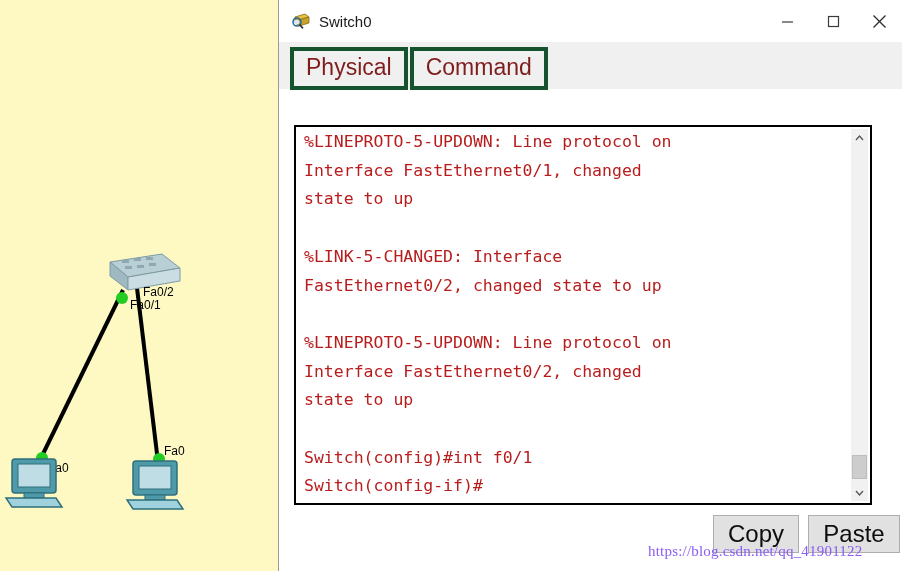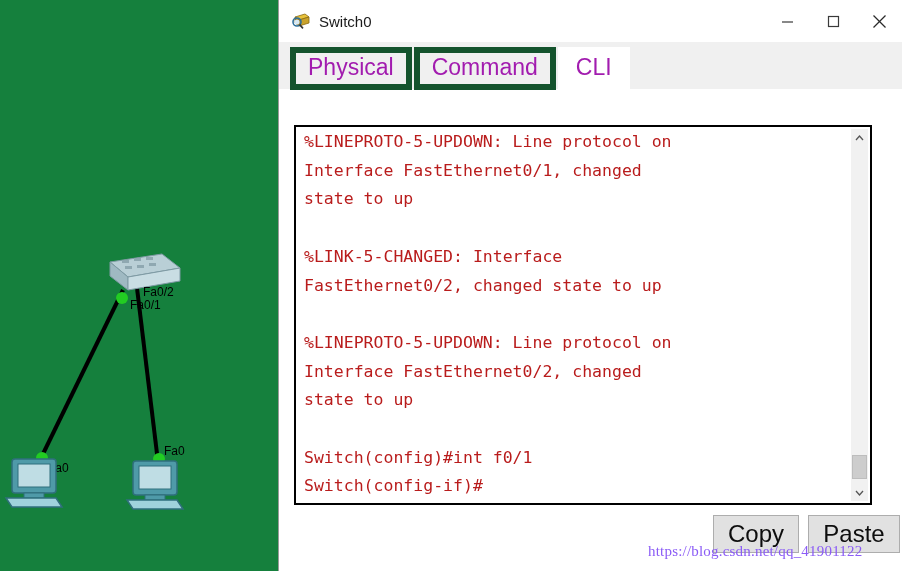--- a/index.html
+++ b/index.html
@@ -13,21 +13,21 @@
     font-family: "Liberation Sans", sans-serif;
     overflow: hidden;
     position: relative;
   }
 
   
   #topology-canvas {
     position: absolute;
     left: 0; top: 0;
     width: 278px; height: 571px;
-    background: #15803d;
+    background: #fef9c3;
     overflow: hidden;
   }
   #topology-canvas svg { display: block; }
   .topo-label {
     font-family: "Liberation Sans", sans-serif;
     font-size: 12px;
     fill: #000000;
   }
 
   
@@ -91,25 +91,25 @@
   }
   #tab-strip .tabs {
     position: absolute;
     left: 11px; top: 5px;
     display: flex;
     align-items: flex-end;
     height: 43px;
   }
   .tab {
     font-size: 23px;
-    color: #a21caf;
+    color: #7f1d1d;
     font-family: "Liberation Sans", sans-serif;
     padding: 5px 12px 7px 12px;
     background: #f0f0f0;
-    border: 6px solid #14532d;
+    border: 4px solid #14532d;
     height: 43px;
     box-sizing: border-box;
     display: flex;
     align-items: center;
     line-height: 1;
     margin-right: 2px;
     cursor: default;
   }
   .tab.active {
     background: #ffffff;
@@ -313,21 +313,20 @@
           <line x1="13.5" y1="1.5" x2="1.5" y2="13.5" stroke="#2a2a2a" stroke-width="1.3"></line>
         </svg>
       </div>
     </div>
   </div>
 
   <div id="tab-strip">
     <div class="tabs">
       <div class="tab">Physical</div>
       <div class="tab">Command</div>
-      <div class="tab active">CLI</div>
     </div>
   </div>
 
   <div id="cli-pane">
 
 
     <div id="terminal-box">
       <pre id="terminal-text">%LINEPROTO-5-UPDOWN: Line protocol on
 Interface FastEthernet0/1, changed
 state to up

